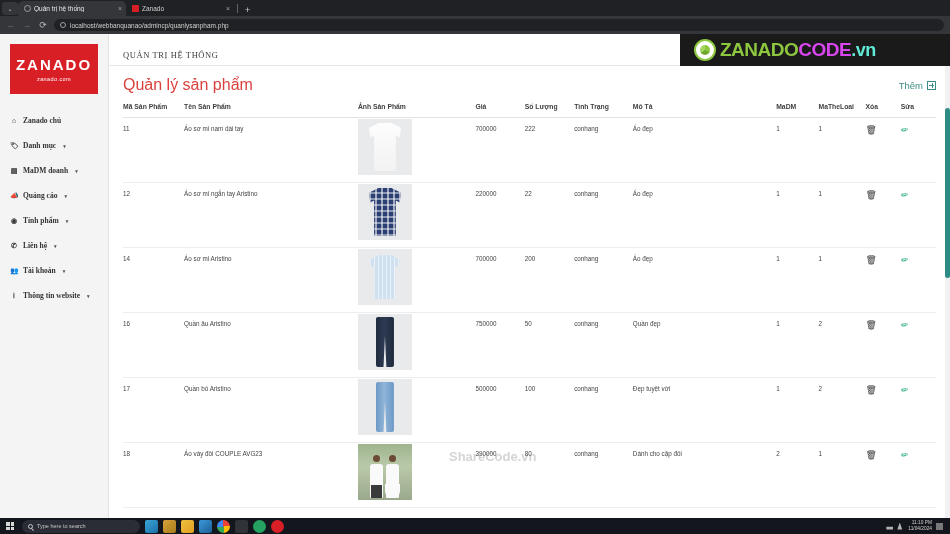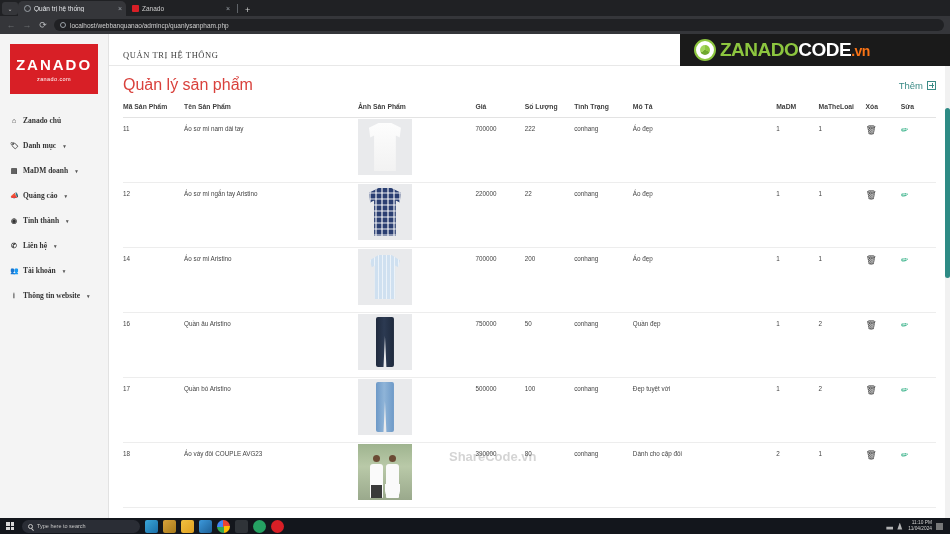--- a/index.html
+++ b/index.html
@@ -68,22 +68,22 @@
     width:22px; height:22px; border-radius:50%;
     background:#fff; border:2px solid #8dc63f; position:relative; flex:0 0 auto;
     display:flex; align-items:center; justify-content:center;
   }
   .wm-circle::after {
     content:""; width:10px; height:10px; border-radius:50%;
     background: conic-gradient(#8dc63f 0 33%, #6fa82f 33% 66%, #a4d65e 66% 100%);
   }
   .wm-text { font-size:19px; font-weight:bold; letter-spacing:-0.5px; }
   .wm-share { color:#8dc63f; }
-  .wm-code { color:#ffffff; }
-  .wm-vn { color:#f97316; font-size:14px; }
+  .wm-code { color:#d946ef; }
+  .wm-vn { color:#5eead4; font-size:18px; }
 
   
   .sidebar {
     width: 109px; flex:0 0 109px; background:#f4f4f4;
     border-right:1px solid #e2e2e2; padding-top:10px;
   }
   .brand {
     width: 88px; height:50px; margin: 0 auto 14px auto; background:#d81f26;
     display:flex; flex-direction:column; align-items:center; justify-content:center;
     color:#fff;
@@ -302,21 +302,21 @@
         <span>MaDM doanh</span>
         <span class="caret">▾</span>
       </div>
       <div class="nav-item">
         <span class="nav-ico">📣</span>
         <span>Quảng cáo</span>
         <span class="caret">▾</span>
       </div>
       <div class="nav-item">
         <span class="nav-ico">◉</span>
-        <span>Tỉnh thành</span>
+        <span>Tỉnh phẩm</span>
         <span class="caret">▾</span>
       </div>
       <div class="nav-item">
         <span class="nav-ico">✆</span>
         <span>Liên hệ</span>
         <span class="caret">▾</span>
       </div>
       <div class="nav-item">
         <span class="nav-ico">👥</span>
         <span>Tài khoản</span>

